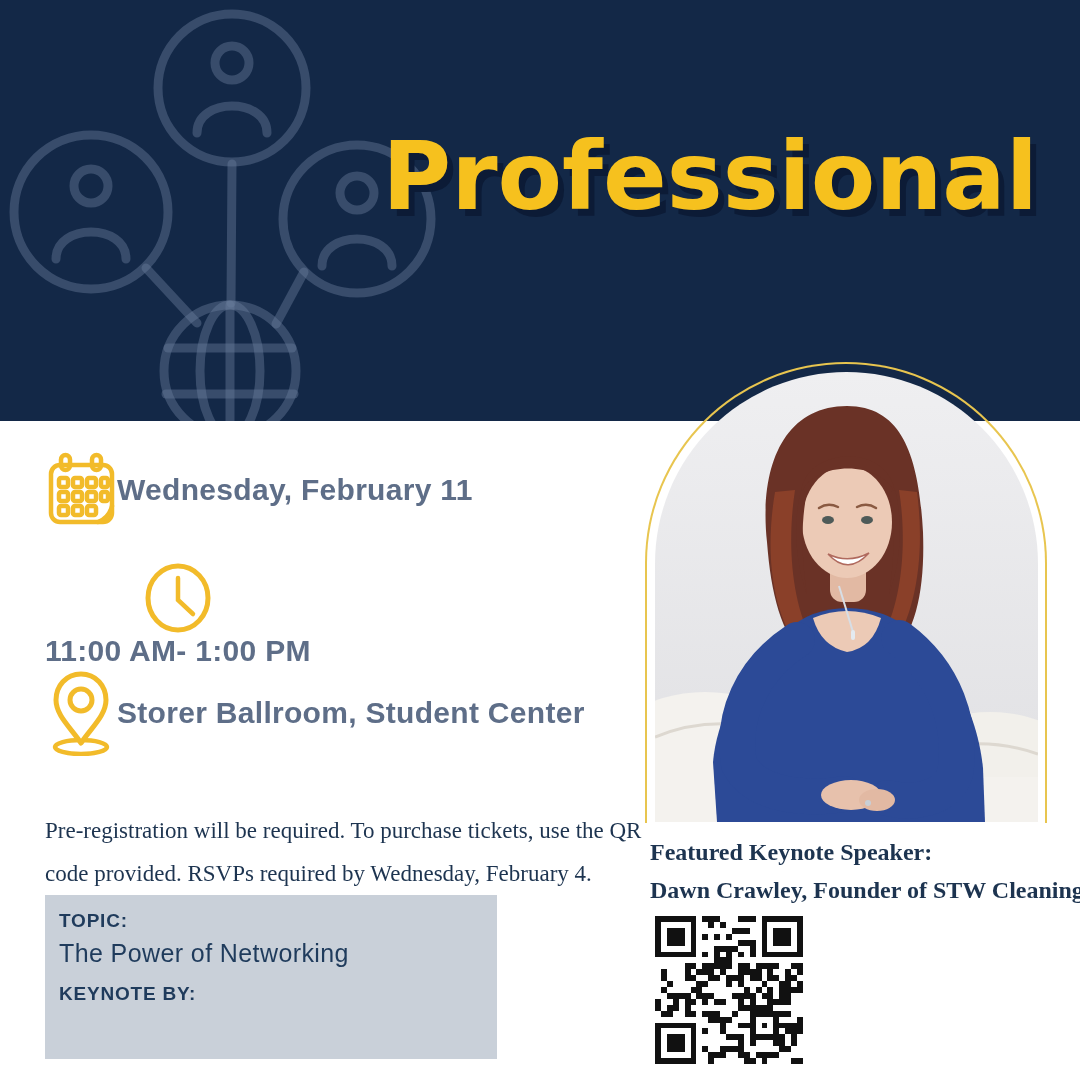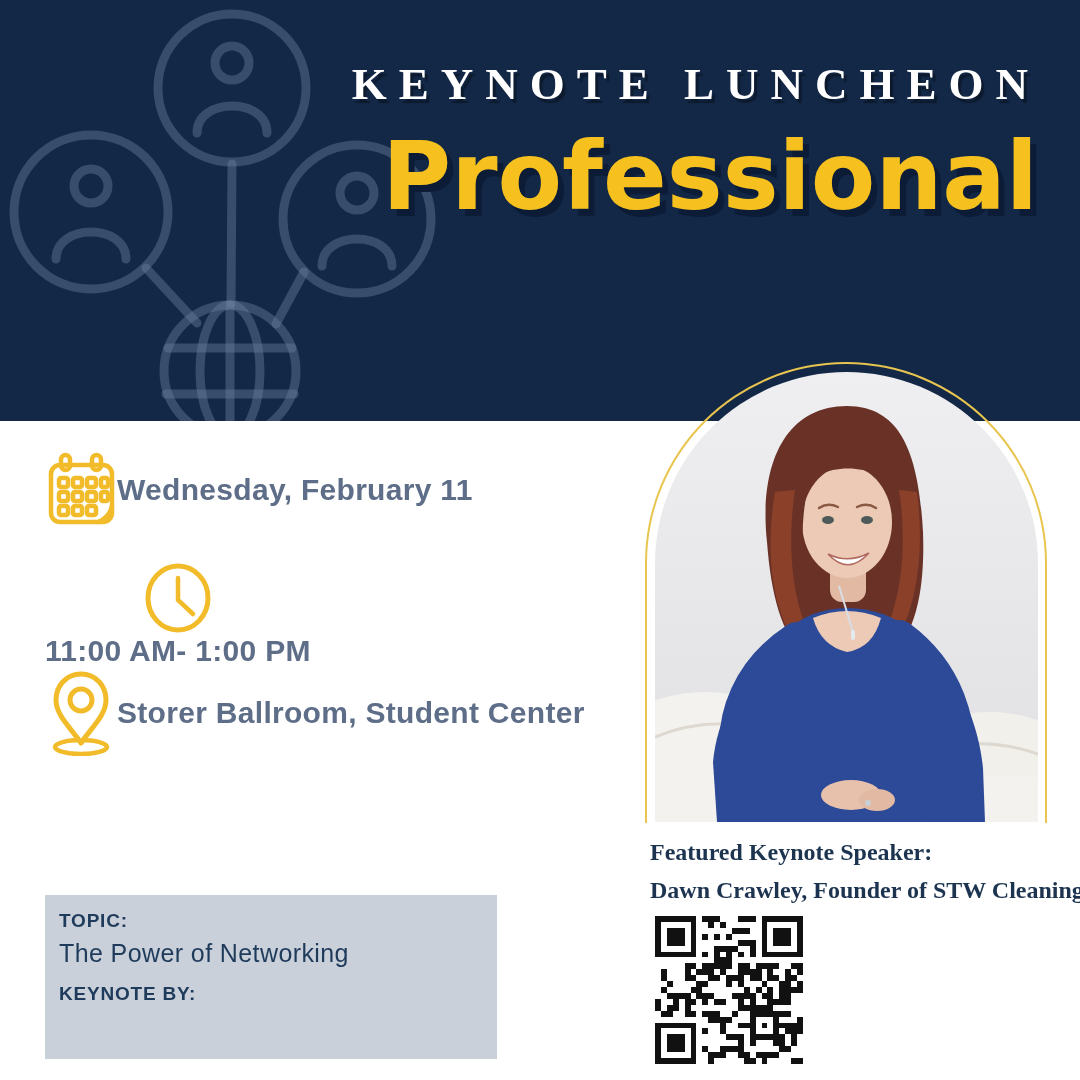--- a/index.html
+++ b/index.html
@@ -73,21 +73,20 @@
       <circle cx="357" cy="193" r="17"></circle>
       <path d="M322,266 C322,230 392,230 392,266"></path>
 
       <circle cx="230" cy="371" r="66"></circle>
       <ellipse cx="230" cy="371" rx="30" ry="66"></ellipse>
       <path d="M230,305 L230,437"></path>
       <path d="M168,348 L292,348"></path>
       <path d="M166,394 L294,394"></path>
     </svg>
 
-    <div class="kicker">KEYNOTE LUNCHEON</div>
     <div class="title">
       <div>Professional</div>
     </div>
   </div>
 
   <div class="row row-date">
     <span class="icon-box">
       <svg width="70" height="76" viewBox="0 0 70 76" fill="none" stroke="#F2BB2A" stroke-width="4.5" stroke-linecap="round" stroke-linejoin="round">
         <rect x="5" y="13" width="61" height="57" rx="9"></rect>
         <rect x="15" y="3" width="9" height="15" rx="4.5"></rect>
@@ -123,20 +122,21 @@
     <span class="icon-box">
       <svg width="60" height="86" viewBox="0 0 60 86" fill="none" stroke="#F2BB2A" stroke-width="5" stroke-linecap="round" stroke-linejoin="round">
         <ellipse cx="30" cy="77" rx="26" ry="7" stroke-width="4.5"></ellipse>
         <path d="M30,4 C15,4 5,16 5,30 C5,45 19,57 30,73 C41,57 55,45 55,30 C55,16 45,4 30,4 Z" fill="#FFFFFF"></path>
         <circle cx="30" cy="30" r="11"></circle>
       </svg>
     </span>
     <span class="label">Storer Ballroom, Student Center</span>
   </div>
 
+  <p class="note">Pre-registration will be required. To purchase tickets, use the QR code provided. RSVPs required by Wednesday, February 4.</p>
 
   <div class="info-box">
     <div class="info-label">TOPIC:</div>
     <div class="info-value">The Power of Networking</div>
     <div class="info-label">KEYNOTE BY:</div>
   </div>
 
   <div class="photo-frame"></div>
   <div class="photo">
     <svg width="383" height="450" viewBox="0 0 383 450">

